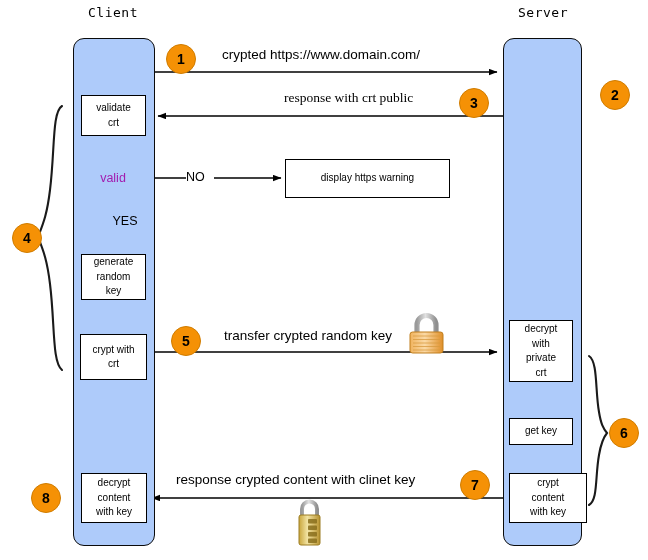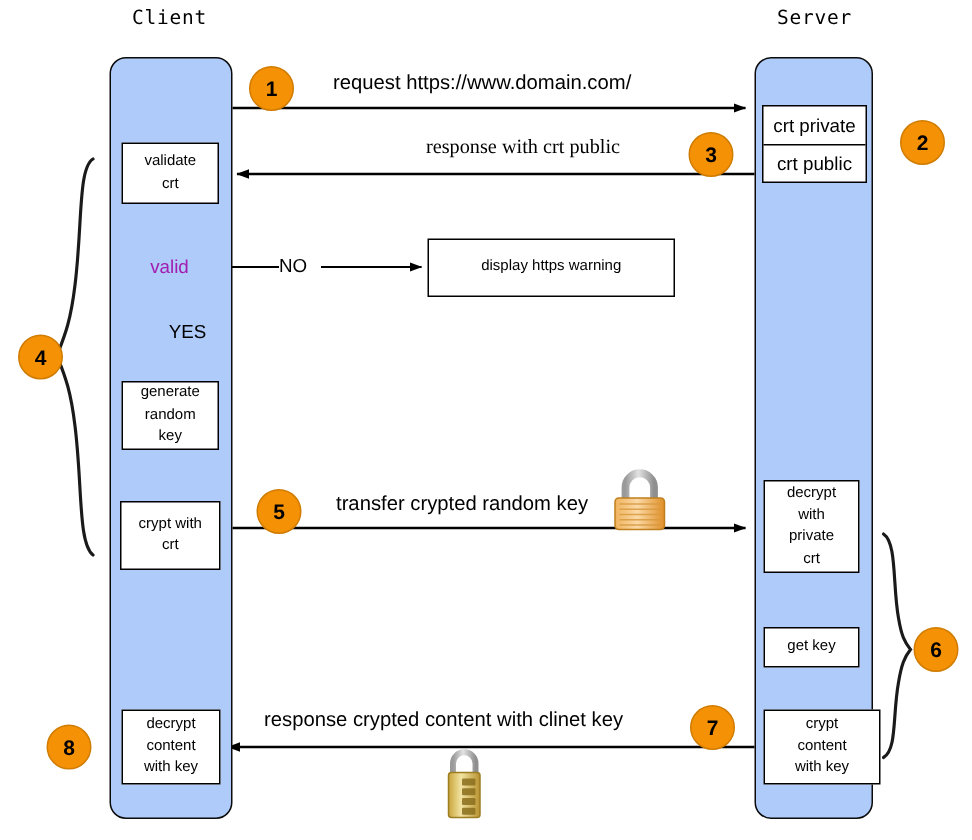--- a/index.html
+++ b/index.html
@@ -261,24 +261,20 @@
       <span>decrypt</span>
       <span>content</span>
       <span>with key</span>
     </div>
   </div>
 
   <div class="abs pbox" style="left:285px; top:159px; width:165px; height:39px;">
     <span>display https warning</span>
   </div>
 
-  <div class="abs certbox" style="left:508px; top:70px; width:70px; height:52px;">
-    <div class="certrow">crt private</div>
-    <div class="certrow">crt public</div>
-  </div>
 
   <div class="abs pbox" style="left:509px; top:320px; width:64px; height:62px;">
     <div>
       <span>decrypt</span>
       <span>with</span>
       <span>private</span>
       <span>crt</span>
     </div>
   </div>
 
@@ -287,21 +283,21 @@
   </div>
 
   <div class="abs pbox" style="left:509px; top:473px; width:78px; height:50px;">
     <div>
       <span>crypt</span>
       <span>content</span>
       <span>with key</span>
     </div>
   </div>
 
-  <div class="abs arrow-label" style="left:222px; top:47px;">request https://www.domain.com/</div>
+  <div class="abs arrow-label" style="left:222px; top:47px;">crypted https://www.domain.com/</div>
   <div class="abs arrow-label" style="left:284px; top:90px;font-family:Liberation Serif, serif;">response with crt public</div>
   <div class="abs arrow-label" style="left:224px; top:328px;">transfer crypted random key</div>
   <div class="abs arrow-label" style="left:176px; top:472px;">response crypted content with clinet key</div>
 
   <div class="abs badge" style="left:166px; top:44px;">1</div>
   <div class="abs badge" style="left:600px; top:80px;">2</div>
   <div class="abs badge" style="left:459px; top:88px;">3</div>
   <div class="abs badge" style="left:12px; top:223px;">4</div>
   <div class="abs badge" style="left:171px; top:326px;">5</div>
   <div class="abs badge" style="left:609px; top:418px;">6</div>

